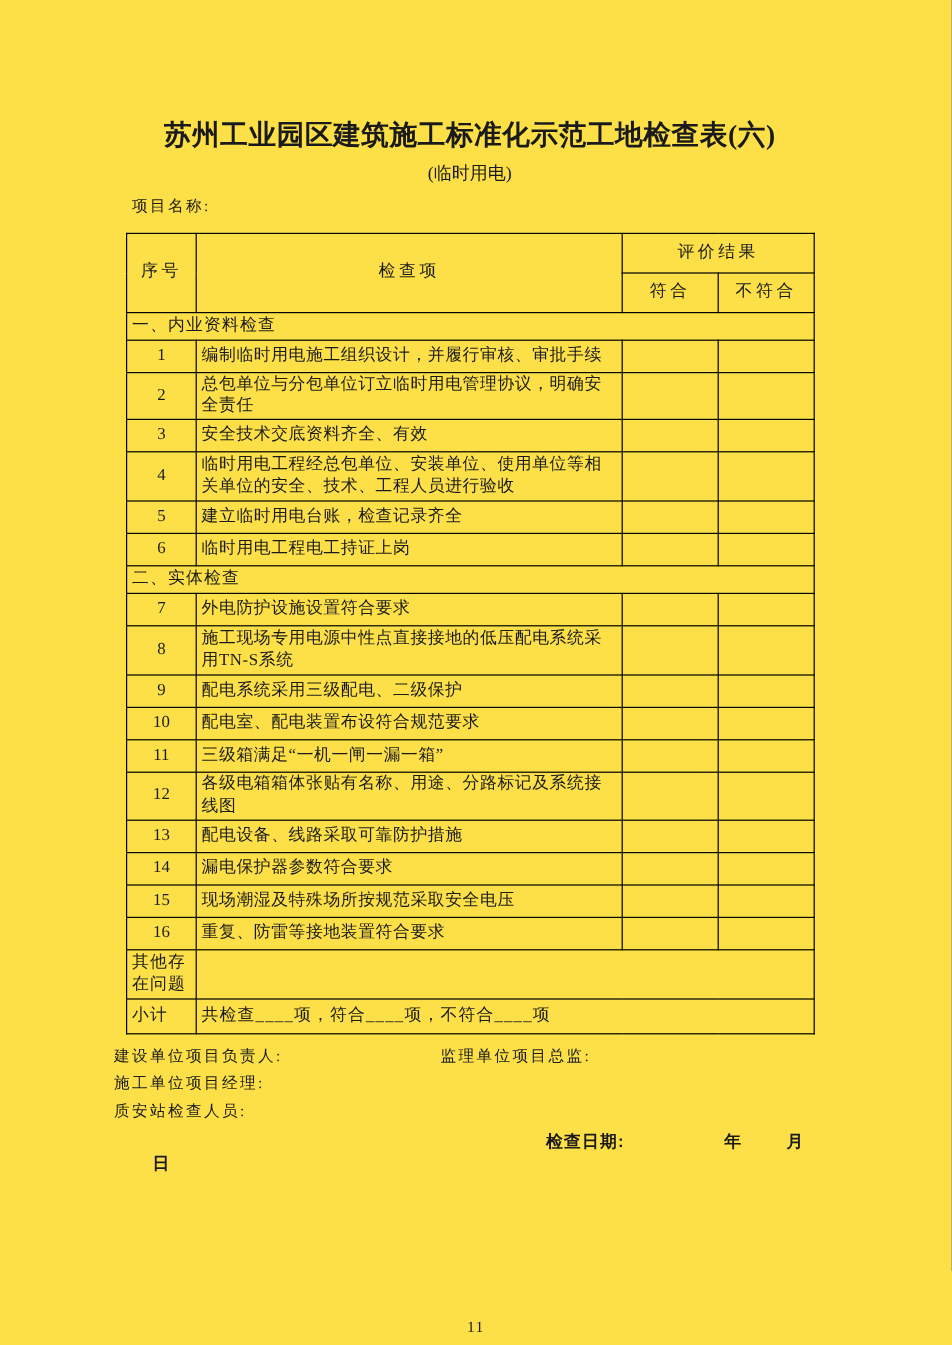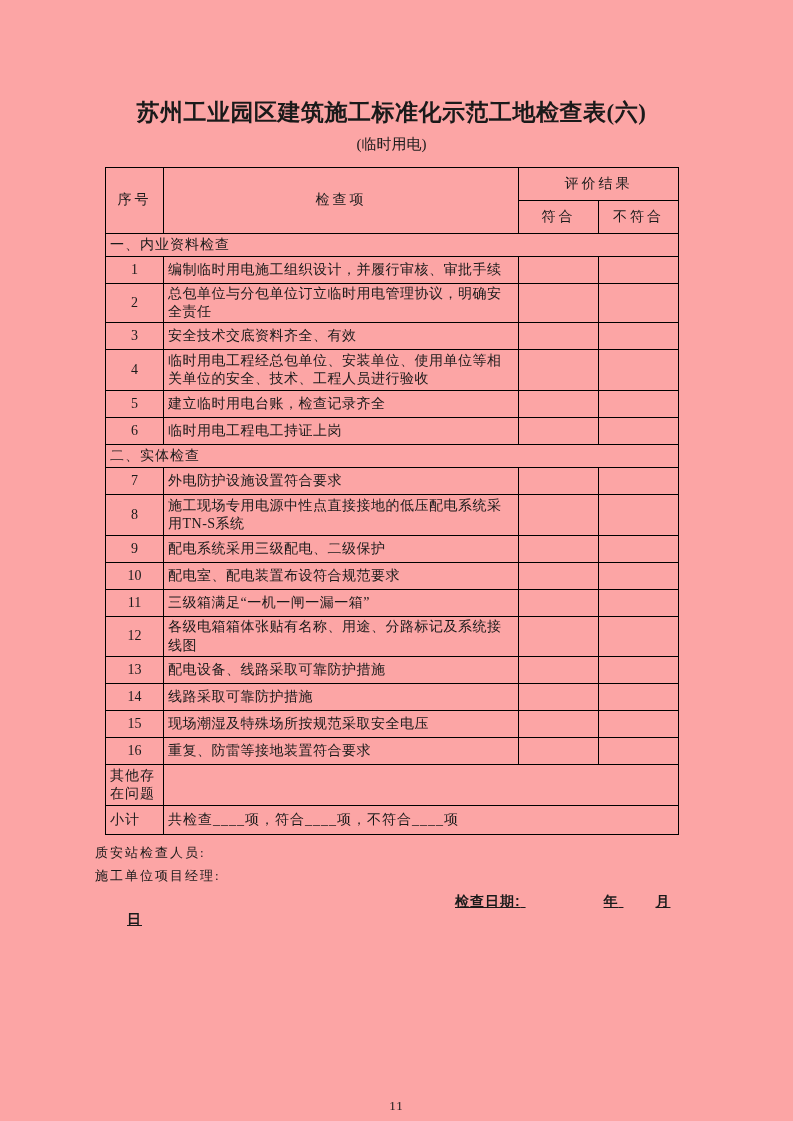--- a/index.html
+++ b/index.html
@@ -1,21 +1,21 @@
 <!DOCTYPE html>
 <html><head>
 <meta charset="utf-8">
 <style>
   * { margin:0; padding:0; box-sizing:border-box; }
   html,body { background:#888; }
   .page {
     position:relative;
     width:793px; height:1121px;
     margin:0 auto;
-    background:#fca5a5;
+    background:#fde047;
     color:#1a1a1a;
     font-family:"Liberation Serif","DejaVu Serif",serif;
     overflow:hidden;
   }
   .sheet { position:absolute; left:95px; top:0; width:593px; }
   .doc-title {
     padding-top:97px;
     text-align:center;
     font-size:23px;
     font-weight:bold;
@@ -69,41 +69,44 @@
   .footer-line { height:23px; position:relative; }
   .footer-line .right-label { position:absolute; left:272px; top:0; }
   .sig-field { display:inline-block; min-width:90px; }
   .date-line {
     margin-top:3px;
     height:24px;
     font-weight:bold;
     letter-spacing:1px;
     font-size:14px;
     font-family:"Liberation Sans","DejaVu Sans",sans-serif;
-    text-decoration:underline;
   }
   .date-line .dl { margin-left:360px; }
   .date-line .y { margin-left:78px; }
   .date-line .m { margin-left:32px; }
   .date-line .d { margin-left:32px; }
   .page-number {
     position:absolute; top:1098px; left:0; width:100%;
     text-align:center; font-size:13px; letter-spacing:1px;
   }
 </style>
 </head>
 <body>
 
 <div class="page">
   <div class="sheet">
 
     <div class="doc-title">苏州工业园区建筑施工标准化示范工地检查表(六)</div>
     <div class="doc-subtitle">(临时用电)</div>
 
 
+    <div class="project-line">
+      <span>项目名称:</span>
+      <span class="project-value"></span>
+    </div>
 
     <table class="check-table">
       <colgroup>
           <col style="width:58px">
           <col style="width:355px">
           <col style="width:80px">
           <col style="width:80px">
         </colgroup>
       <thead>
         <tr class="th-row1">
@@ -199,21 +202,21 @@
             <td></td>
           </tr>
         <tr class="h1">
             <td class="no-cell">13</td>
             <td class="item-cell">配电设备、线路采取可靠防护措施</td>
             <td></td>
             <td></td>
           </tr>
         <tr class="h1">
             <td class="no-cell">14</td>
-            <td class="item-cell">线路采取可靠防护措施</td>
+            <td class="item-cell">漏电保护器参数符合要求</td>
             <td></td>
             <td></td>
           </tr>
         <tr class="h1">
             <td class="no-cell">15</td>
             <td class="item-cell">现场潮湿及特殊场所按规范采取安全电压</td>
             <td></td>
             <td></td>
           </tr>
         <tr class="h1">
@@ -229,25 +232,30 @@
         </tr>
         <tr class="subtotal">
           <td class="label-cell">小计</td>
           <td colspan="3" class="subtotal-cell">共检查____项，符合____项，不符合____项</td>
         </tr>
       </tbody>
     </table>
 
     <div class="footer-block">
       <div class="footer-line">
-        <span>质安站检查人员:</span>
+        <span>建设单位项目负责人:</span>
         <span class="sig-field"></span>
+        <span class="right-label">监理单位项目总监:</span>
       </div>
       <div class="footer-line">
         <span>施工单位项目经理:</span>
+        <span class="sig-field"></span>
+      </div>
+      <div class="footer-line">
+        <span>质安站检查人员:</span>
         <span class="sig-field"></span>
       </div>
       <div class="date-line">
         <span class="dl">检查日期:</span>
         <span class="y">年</span>
         <span class="m">月</span>
         <span class="d">日</span>
       </div>
     </div>
   </div>

